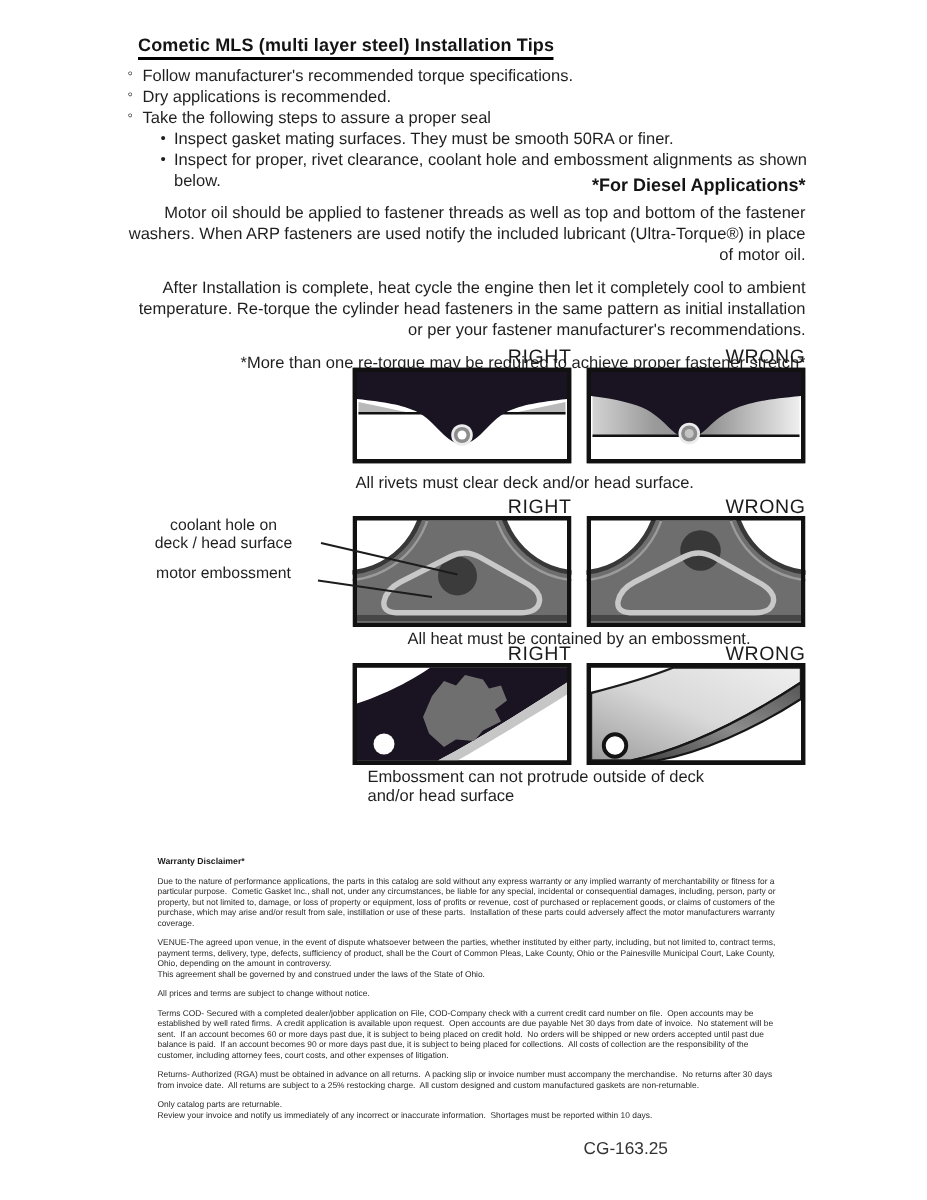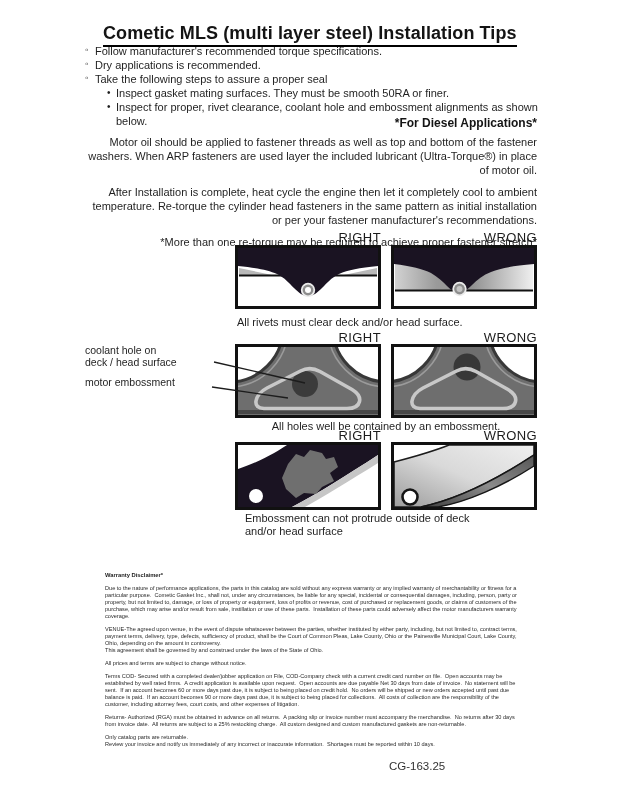--- a/index.html
+++ b/index.html
@@ -3,40 +3,40 @@
 <meta charset="utf-8">
 <style>
   html,body{margin:0;padding:0;background:#888;}
   .page{
     position:relative;width:618px;height:800px;background:#ffffff;
     font-family:"Liberation Sans","DejaVu Sans",sans-serif;color:#1f1f1f;
     overflow:hidden;margin:0 auto;
   }
   .abs{position:absolute;}
   
-  .doc-title{left:103px;top:23px;font-size:18px;font-weight:bold;color:#141414;
+  .doc-title{left:92px;top:23px;font-size:12px;font-weight:bold;color:#141414;
     border-bottom:2px solid #000;padding-bottom:1px;letter-spacing:.1px;}
   
   .tips{left:85px;top:44px;width:460px;font-size:11px;line-height:14px;}
   .tip{position:relative;padding-left:10px;}
   .tip::before{content:"◦";position:absolute;left:0;top:-1px;font-size:10px;}
   .tip-sub{position:relative;margin-left:22px;padding-left:9px;}
   .tip-sub::before{content:"•";position:absolute;left:0;top:0;font-size:10px;}
   
   .diesel{left:85px;top:116px;width:452px;font-size:11px;line-height:14px;text-align:right;}
   .diesel h2{font-size:12px;margin:0 0 5px 0;color:#141414;}
   .diesel p{margin:0 0 8px 0;white-space:pre-wrap;}
   
   .diagrams{left:85px;top:230px;width:455px;height:312px;}
   .dg-header{position:absolute;width:146px;text-align:right;font-size:13px;
     letter-spacing:.4px;color:#1b1b1b;}
   .dg-box{position:absolute;width:146px;display:block;}
   .dg-caption{position:absolute;font-size:11px;line-height:13px;color:#1f1f1f;white-space:pre-wrap;}
   .colA{left:150px;} .colB{left:306px;}
-  .side-label{position:absolute;left:0;width:128px;text-align:left;
+  .side-label{position:absolute;left:0;width:128px;text-align:center;
     font-size:10.5px;line-height:12px;color:#1f1f1f;white-space:pre-wrap;}
   .overlay{position:absolute;left:0;top:100px;width:455px;height:130px;pointer-events:none;}
   
   .legal{left:105px;top:572px;width:414px;font-size:5.6px;line-height:7px;color:#2a2a2a;}
   .legal h3{font-size:5.8px;margin:0 0 6px 0;color:#1c1c1c;}
   .legal p{margin:0 0 6px 0;white-space:pre-wrap;}
   
   .footer-code{left:389px;top:760px;font-size:11.5px;color:#333;}
 </style>
 </head>
@@ -49,21 +49,21 @@
   <div class="abs tips">
     <div class="tip">Follow manufacturer's recommended torque specifications.</div>
     <div class="tip">Dry applications is recommended.</div>
     <div class="tip">Take the following steps to assure a proper seal</div>
     <div class="tip-sub">Inspect gasket mating surfaces.  They must be smooth 50RA or finer.</div>
     <div class="tip-sub">Inspect for proper, rivet clearance, coolant hole and embossment alignments as shown below.</div>
   </div>
 
   <div class="abs diesel">
     <h2>*For Diesel Applications*</h2>
-    <p>Motor oil should be applied to fastener threads as well as top and bottom of the fastener washers. When ARP fasteners are used layer the included lubricant (Ultra-Torque®) in place of motor oil.</p>
+    <p>Motor oil should be applied to fastener threads as well as top and bottom of the fastener washers. When ARP fasteners are used notify the included lubricant (Ultra-Torque®) in place of motor oil.</p>
     <p>After Installation is complete, heat cycle the engine then let it completely cool to ambient temperature. Re-torque the cylinder head fasteners in the same pattern as initial installation or per your fastener manufacturer's recommendations.</p>
     <p>*More than one re-torque may be required to achieve proper fastener stretch*</p>
   </div>
 
   <div class="abs diagrams">
 
     <div class="dg-header colA" style="top:0;">RIGHT</div>
     <div class="dg-header colB" style="top:0;">WRONG</div>
 
     <svg class="dg-box colA" style="top:15px;" width="146" height="64" viewBox="0 0 146 64">
@@ -136,21 +136,21 @@
       <path d="M21,57 Q20,64 29,64.5 L112,64.5 Q123,64.5 124.5,57.5 Q126,51 117,45.5 L85,27.5
                Q75,22 65.5,27 L32,44 Q22.5,49 21,57 Z" fill="none" stroke="#c8c8c8" stroke-width="3.6" stroke-linejoin="round"></path>
       <rect x="1.5" y="1.5" width="143" height="71" fill="none" stroke="#111" stroke-width="3"></rect>
     </svg>
 
     <svg class="overlay" width="455" height="130" viewBox="0 0 455 130">
       <line x1="129" y1="32" x2="220" y2="53" stroke="#1c1c1c" stroke-width="1.3"></line>
       <line x1="127" y1="57" x2="203" y2="68" stroke="#1c1c1c" stroke-width="1.3"></line>
     </svg>
 
-    <div class="dg-caption" style="left:150px;top:190px;width:302px;text-align:center;">All holes well be contained by an embossment.</div>
+    <div class="dg-caption" style="left:150px;top:190px;width:302px;text-align:center;">All heat must be contained by an embossment.</div>
 
     <div class="dg-header colA" style="top:198px;">RIGHT</div>
     <div class="dg-header colB" style="top:198px;">WRONG</div>
 
     <svg class="dg-box colA" style="top:212px;" width="146" height="68" viewBox="0 0 146 68">
       <rect x="1.5" y="1.5" width="143" height="65" fill="#ffffff" stroke="#111" stroke-width="3"></rect>
       <path d="M3,27 C27,19 43,9 52,3 L143,3 L143,13 C112,33 84,51 57,65 L3,65 Z" fill="#1a1322"></path>
       <path d="M57,65 C84,51 112,33 143,13 L143,21 C114,39 88,55 70,65 Z" fill="#c6c6c6"></path>
       <path d="M47,36 L53,22 L61,12 L69,15 L75,8 L87,11 L91,17 L99,15 L103,25 L95,31 L99,39
                L87,45 L81,52 L69,51 L61,56 L51,47 Z" fill="#6f6f6f"></path>

